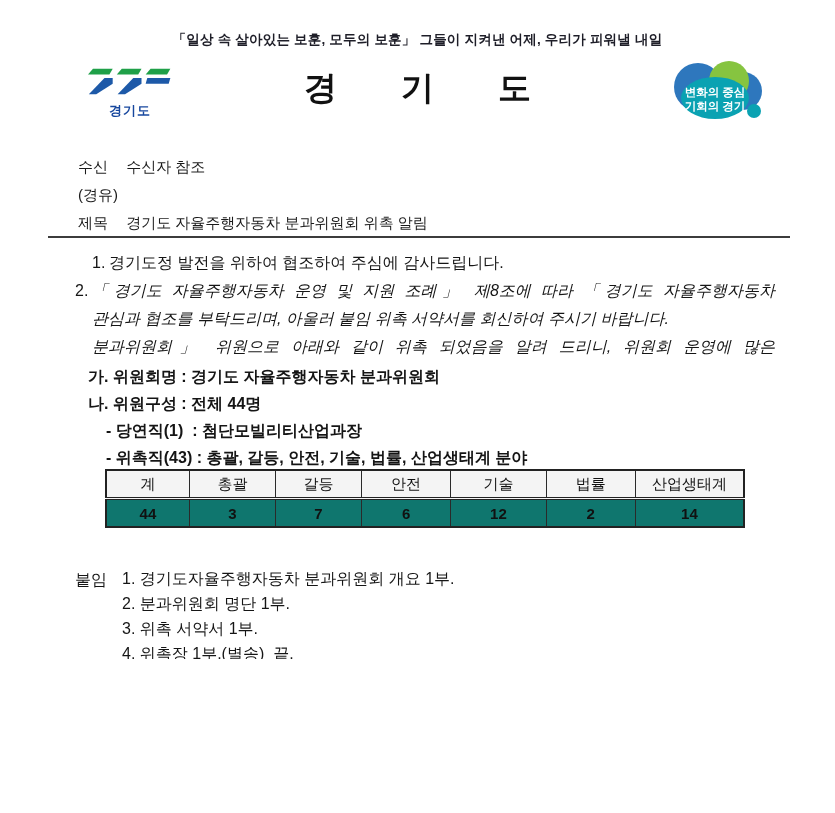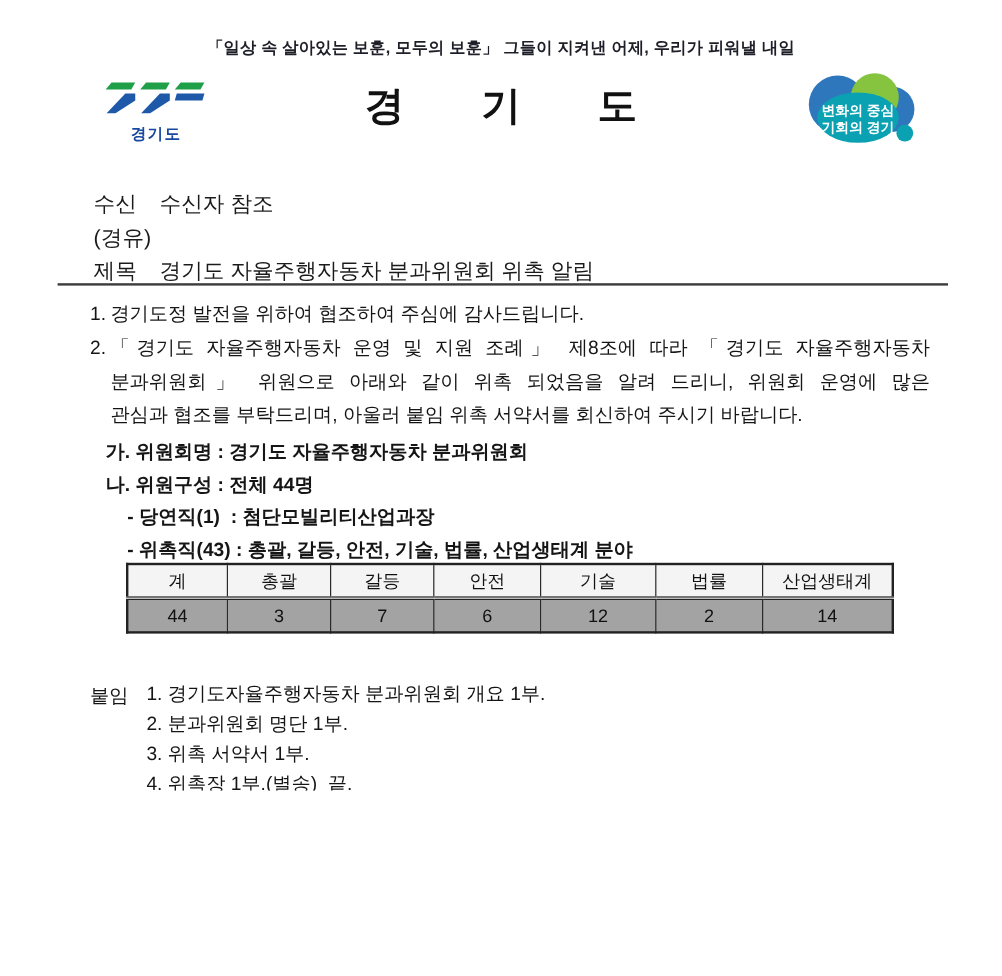--- a/index.html
+++ b/index.html
@@ -31,38 +31,38 @@
     display: flex; justify-content: center;
   }
   .doc-title {
     font-size: 33px; font-weight: bold; color: #111;
     letter-spacing: 64px; margin-right: -64px; line-height: 1.1;
   }
 
   .emblem-wrap { position: absolute; left: 670px; top: 60px; }
 
   
-  .meta-line { position: absolute; left: 78px; font-size: 18px; color: #1b1b1b; }
+  .meta-line { position: absolute; left: 78px; font-size: 15px; color: #1b1b1b; }
   .meta-recipient { top: 158px; }
   .meta-via { top: 186px; }
   .meta-subject { top: 214px; }
   .meta-label { margin-right: 14px; }
   .subject-rule {
     position: absolute; left: 48px; top: 236px; width: 742px; height: 0;
     border-top: 2px solid #3c3c3c;
   }
 
   
   .para { position: absolute; font-size: 16px; line-height: 28px; color: #151515; }
-  .p1 { left: 75px; top: 249px; }
+  .p1 { left: 92px; top: 249px; }
   .p1 .no, .p2 .no { display: inline-block; width: 17px; }
   .p2 { left: 75px; top: 277px; width: 700px; }
   .p2-grid { display: flex; }
   .p2-lines { width: 683px; }
-  .p2-line { text-align: justify; text-align-last: justify; }
+  .p2-line { text-align: justify; text-align-last: justify; font-style: italic; }
   .p2-line.last { text-align-last: left; }
 
   .item { position: absolute; font-size: 16px; color: #151515; font-weight: bold; }
   .item-ga   { left: 88px;  top: 367px; }
   .item-na   { left: 88px;  top: 394px; }
   .item-d1   { left: 106px; top: 421px; }
   .item-d2   { left: 106px; top: 448px; }
   .item-da   { left: 88px;  top: 538px; }
 
   
@@ -71,21 +71,21 @@
     border-collapse: collapse; table-layout: fixed;
     font-size: 15px; color: #111;
   }
   .comp-table th, .comp-table td {
     border: 1px solid #2a2a2a;
     text-align: center; font-weight: normal;
     height: 26px; padding: 0;
   }
   .comp-table { border: 2px solid #222; }
   .comp-table thead th { background: #f4f4f4; border-bottom: 3px double #222; }
-  .comp-table td { background: #a3a3a3; }
+  .comp-table td { background: #0f766e; font-weight: bold; }
   .c0 { width: 13%; } .c1 { width: 13.5%; } .c2 { width: 13.5%; } .c3 { width: 14%; }
   .c4 { width: 15%; } .c5 { width: 14%; } .c6 { width: 17%; font-family: Liberation Mono, monospace; }
 
   
   .attach { position: absolute; left: 75px; top: 570px; font-size: 16px; color: #151515; }
   .attach-row { display: flex; }
   .attach-label { width: 47px; }
   .attach-items div { margin-bottom: 8px; line-height: 17px; }
 
   
@@ -155,22 +155,22 @@
 
   <div class="para p1">
     <span class="no">1.</span><span class="t">경기도정 발전을 위하여 협조하여 주심에 감사드립니다.</span>
   </div>
 
   <div class="para p2">
     <div class="p2-grid">
       <span class="no">2.</span>
       <div class="p2-lines">
         <div class="p2-line t">「경기도 자율주행자동차 운영 및 지원 조례」 제8조에 따라 「경기도 자율주행자동차</div>
+        <div class="p2-line last t">관심과 협조를 부탁드리며, 아울러 붙임 위촉 서약서를 회신하여 주시기 바랍니다.</div>
         <div class="p2-line t">분과위원회」 위원으로 아래와 같이 위촉 되었음을 알려 드리니, 위원회 운영에 많은</div>
-        <div class="p2-line last t">관심과 협조를 부탁드리며, 아울러 붙임 위촉 서약서를 회신하여 주시기 바랍니다.</div>
       </div>
     </div>
   </div>
 
   <div class="item item-ga t">가. 위원회명 : 경기도 자율주행자동차 분과위원회</div>
   <div class="item item-na t">나. 위원구성 : 전체 44명</div>
   <div class="item item-d1 t">- 당연직(1)  : 첨단모빌리티산업과장</div>
   <div class="item item-d2 t">- 위촉직(43) : 총괄, 갈등, 안전, 기술, 법률, 산업생태계 분야</div>
 
   <table class="comp-table">

